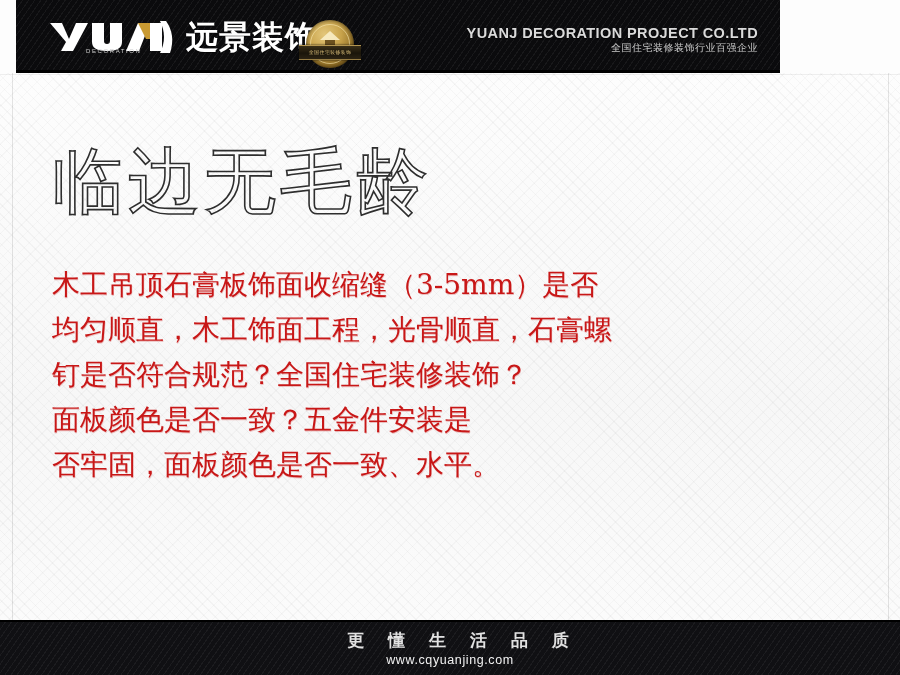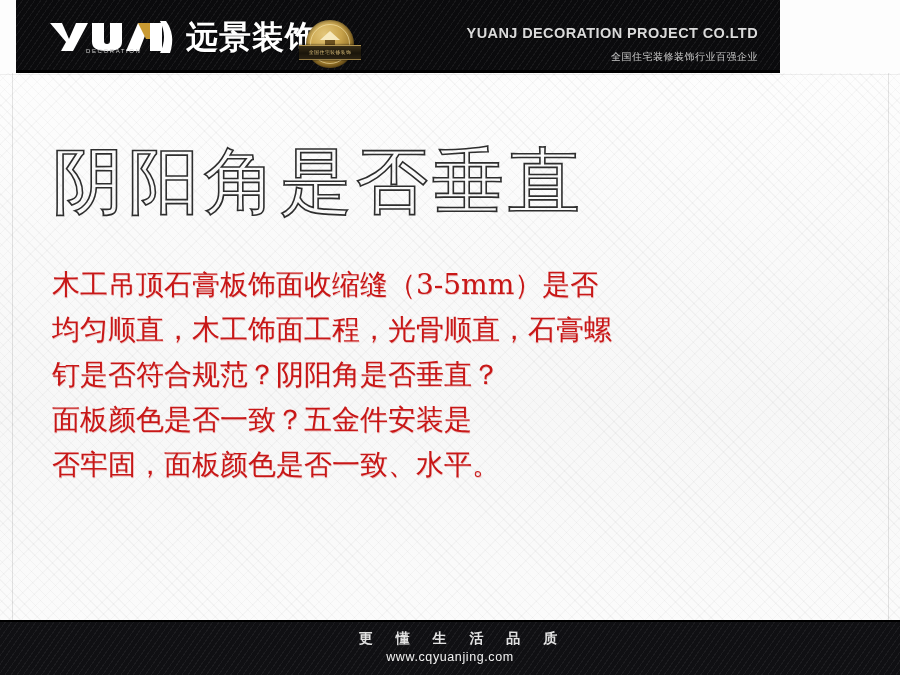--- a/index.html
+++ b/index.html
@@ -79,21 +79,21 @@
   }
   .hdr-right{
     position:absolute;right:22px;top:26px;text-align:right;
   }
   .hdr-en{
     color:#dadada;font-size:14.5px;font-weight:bold;letter-spacing:.4px;
     font-family:"Liberation Sans",sans-serif;line-height:1.1;
     text-shadow:0 1px 1px rgba(0,0,0,.8);
   }
   .hdr-cn{
-    color:#c9c9c9;font-size:10px;letter-spacing:.5px;margin-top:9px;
+    color:#c9c9c9;font-size:10px;letter-spacing:.5px;margin-top:0;
     font-family:Liberation Sans, sans-serif;line-height:1.1;
   }
 
   
   .canvas{
     position:absolute;left:0;top:73px;width:900px;height:547px;
     background:#fbfbfb;
     background-image:
       repeating-linear-gradient(45deg, rgba(0,0,0,0.030) 0px, rgba(0,0,0,0.030) 1px, rgba(0,0,0,0) 1px, rgba(0,0,0,0) 7px),
       repeating-linear-gradient(-45deg, rgba(0,0,0,0.022) 0px, rgba(0,0,0,0.022) 1px, rgba(0,0,0,0) 1px, rgba(0,0,0,0) 9px),
@@ -139,21 +139,21 @@
         rgba(0,0,0,0) 5px);
     overflow:hidden;
   }
   .footer:before{
     content:"";position:absolute;left:0;top:0;right:0;height:2px;background:#000;
   }
   .foot-inner{
     position:absolute;left:0;right:0;top:10px;text-align:center;
   }
   .foot-cn{
-    color:#e2e2e2;font-size:14px;letter-spacing:9px;font-weight:bold;
+    color:#e2e2e2;font-size:17px;letter-spacing:9px;font-weight:bold;
     font-family:"DejaVu Sans","Liberation Sans",sans-serif;line-height:1.2;
     padding-left:25px;
   }
   .foot-url{
     color:#f2f2f2;font-size:12.5px;letter-spacing:.6px;margin-top:3px;
     font-family:"Liberation Sans",sans-serif;font-weight:normal;line-height:1.2;
   }
 </style>
 </head>
 <body>
@@ -193,26 +193,26 @@
       <div class="hdr-en">YUANJ DECORATION PROJECT CO.LTD</div>
       <div class="hdr-cn">全国住宅装修装饰行业百强企业</div>
     </div>
   </div>
 
   <div class="canvas"></div>
   <div class="canvas-top-line"></div>
   <div class="edge-l"></div>
   <div class="edge-r"></div>
 
-  <div class="title">阴阳角是否垂直</div>
+  <div class="title">临边无毛龄</div>
 
   <div class="body-text">
     <span class="ln">木工吊顶石膏板饰面收缩缝（3-5mm）是否</span>
     <span class="ln">均匀顺直，木工饰面工程，光骨顺直，石膏螺</span>
-    <span class="ln">钉是否符合规范？阴阳角是否垂直？</span>
+    <span class="ln">钉是否符合规范？全国住宅装修装饰？</span>
     <span class="ln">面板颜色是否一致？五金件安装是</span>
     <span class="ln">否牢固，面板颜色是否一致、水平。</span>
   </div>
 
   <div class="footer">
     <div class="foot-inner">
       <div class="foot-cn">更 懂 生 活 品 质</div>
       <div class="foot-url">www.cqyuanjing.com</div>
     </div>
   </div>

